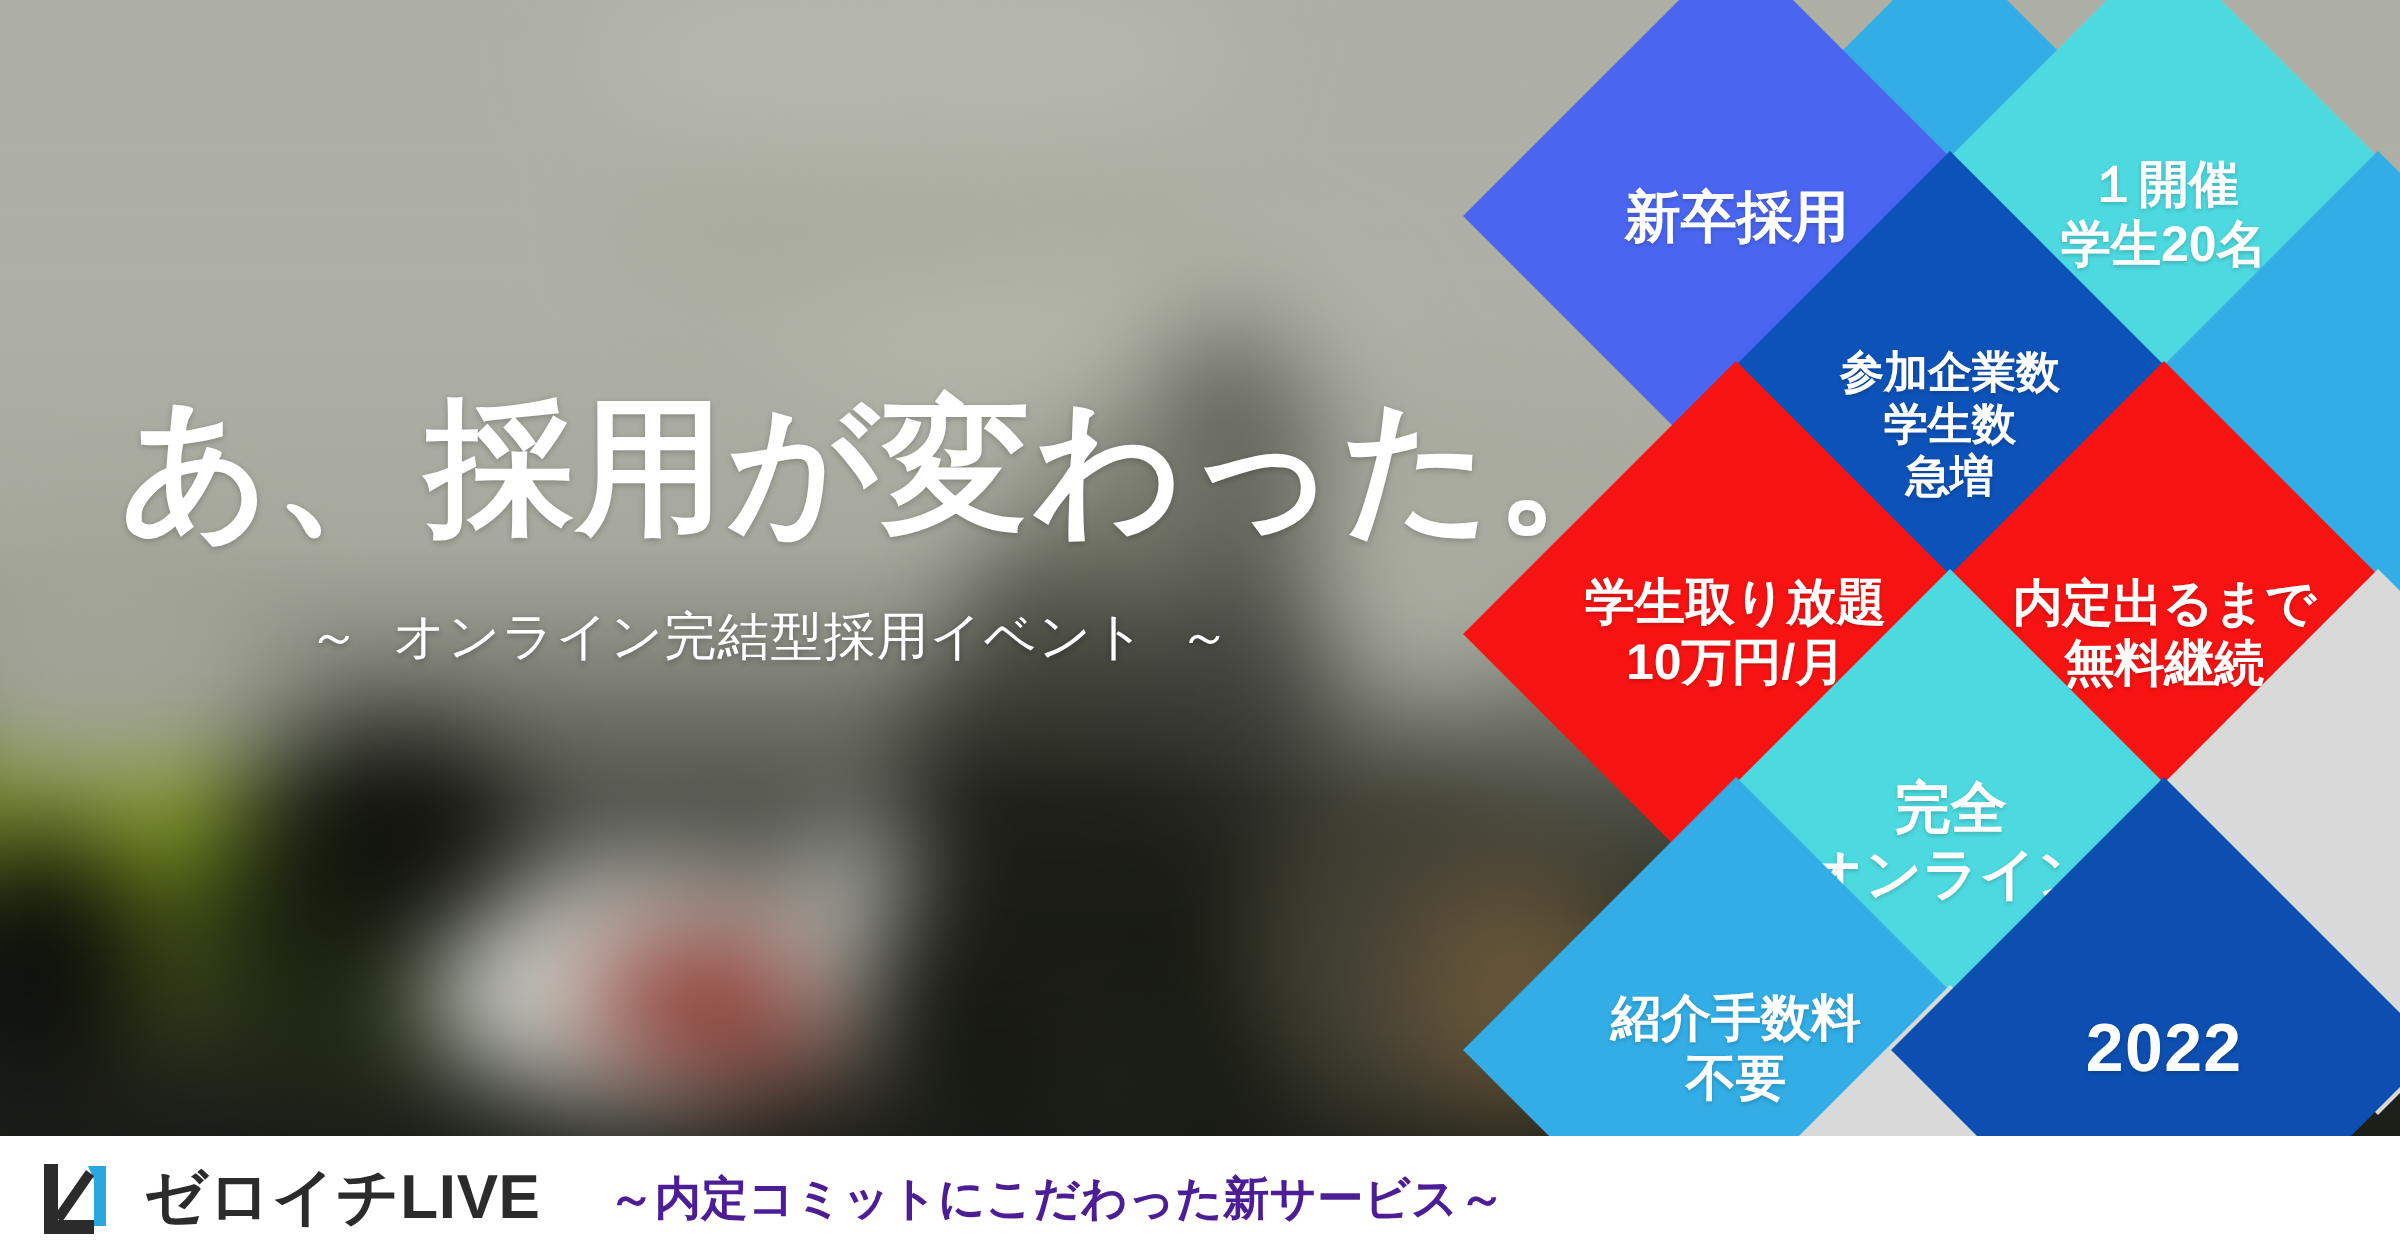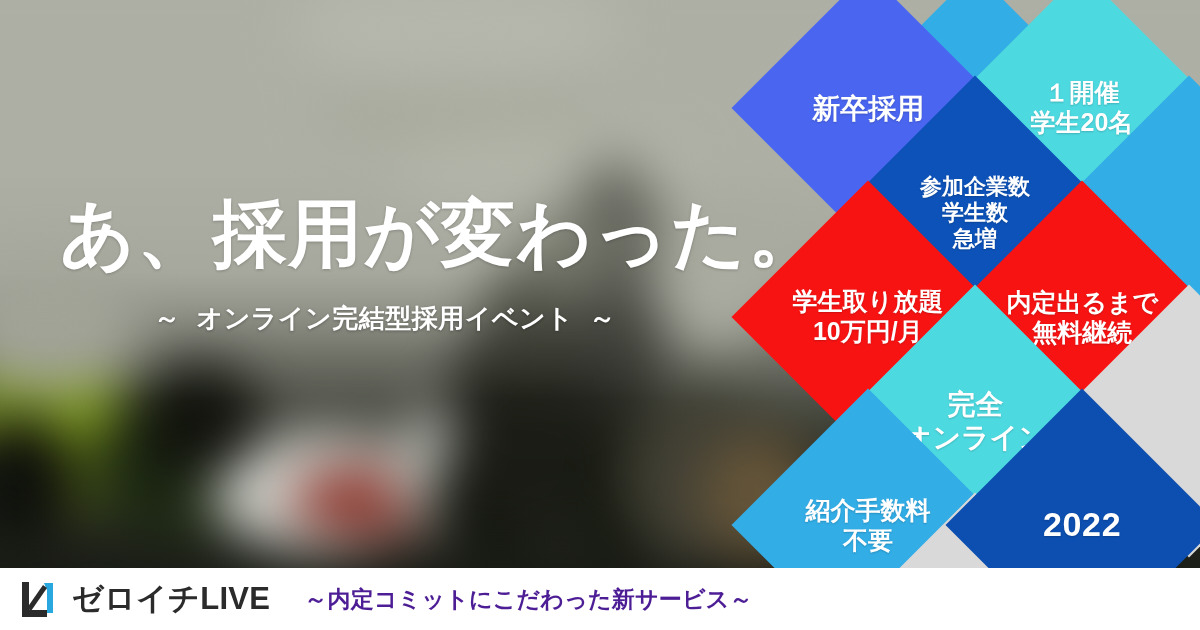--- a/index.html
+++ b/index.html
@@ -82,21 +82,21 @@
     color:#ffffff;
     letter-spacing:.02em;
     line-height:1.04;
     white-space:nowrap;
     text-shadow:0 1px 3px rgba(0,0,0,.22);
   }
   .subhead{
     margin-top:28px;
     margin-left:78px;
     font-size:26px;
-    font-weight:700;
+    font-weight:400;
     color:#ffffff;
     letter-spacing:.02em;
     white-space:nowrap;
     text-shadow:0 1px 3px rgba(0,0,0,.3);
   }
   .subhead .tilde{ padding:0 16px; }
 
   
   .mosaic{
     position:absolute;

